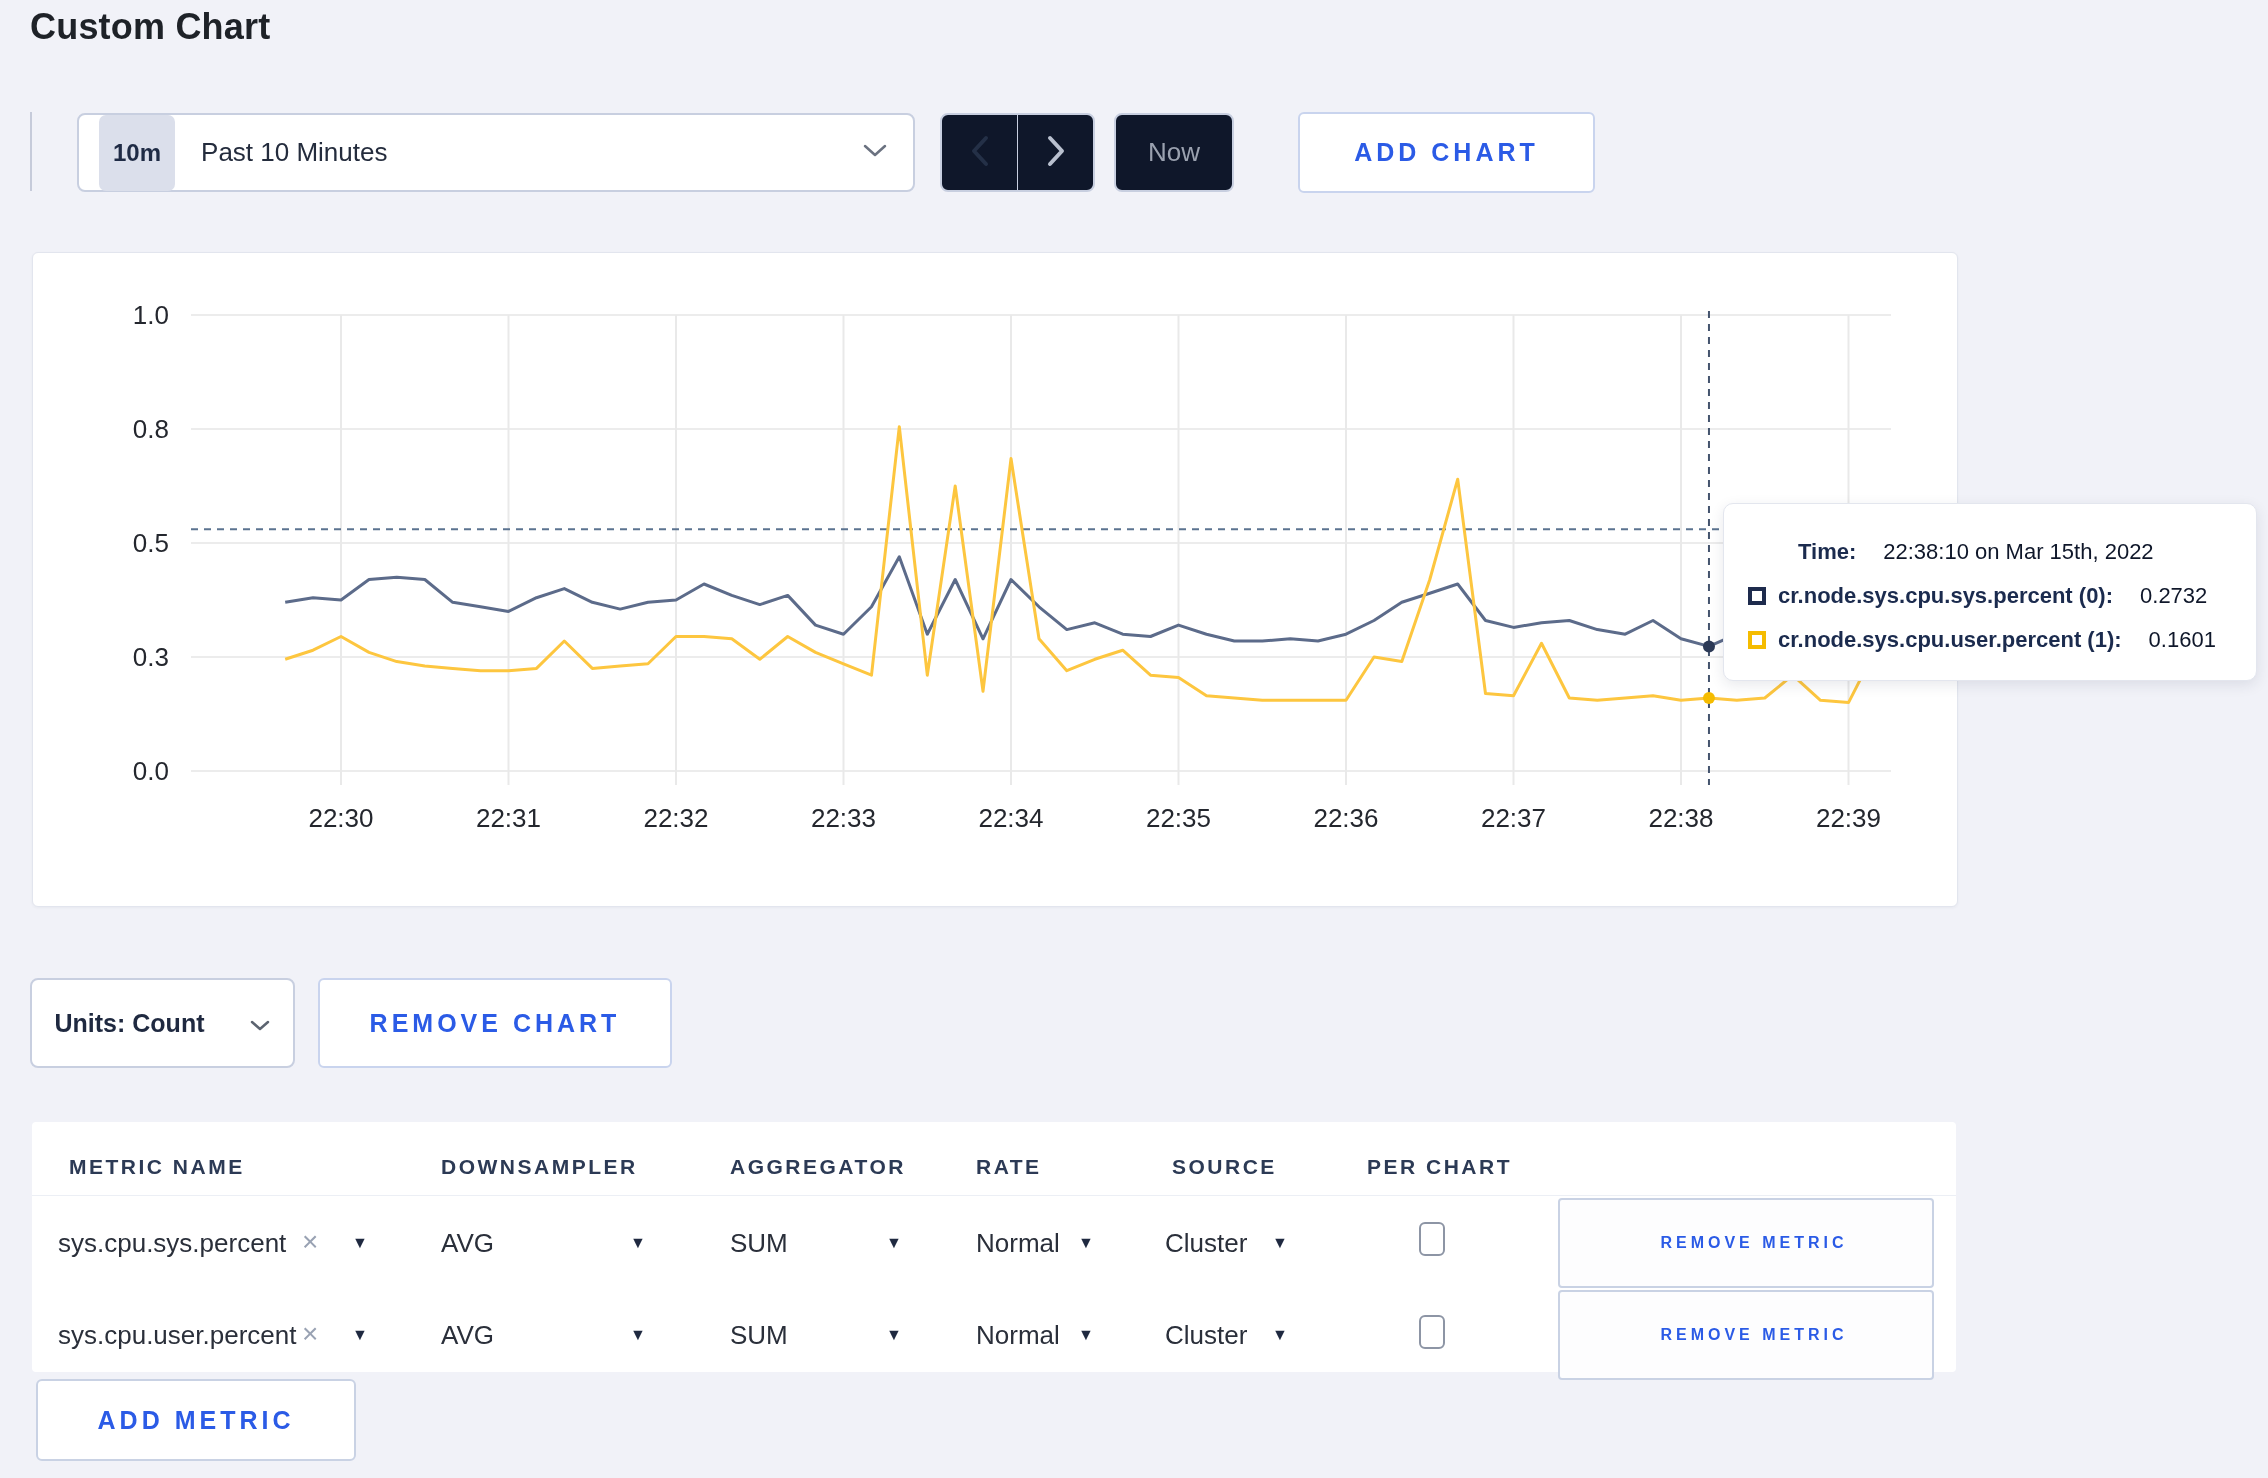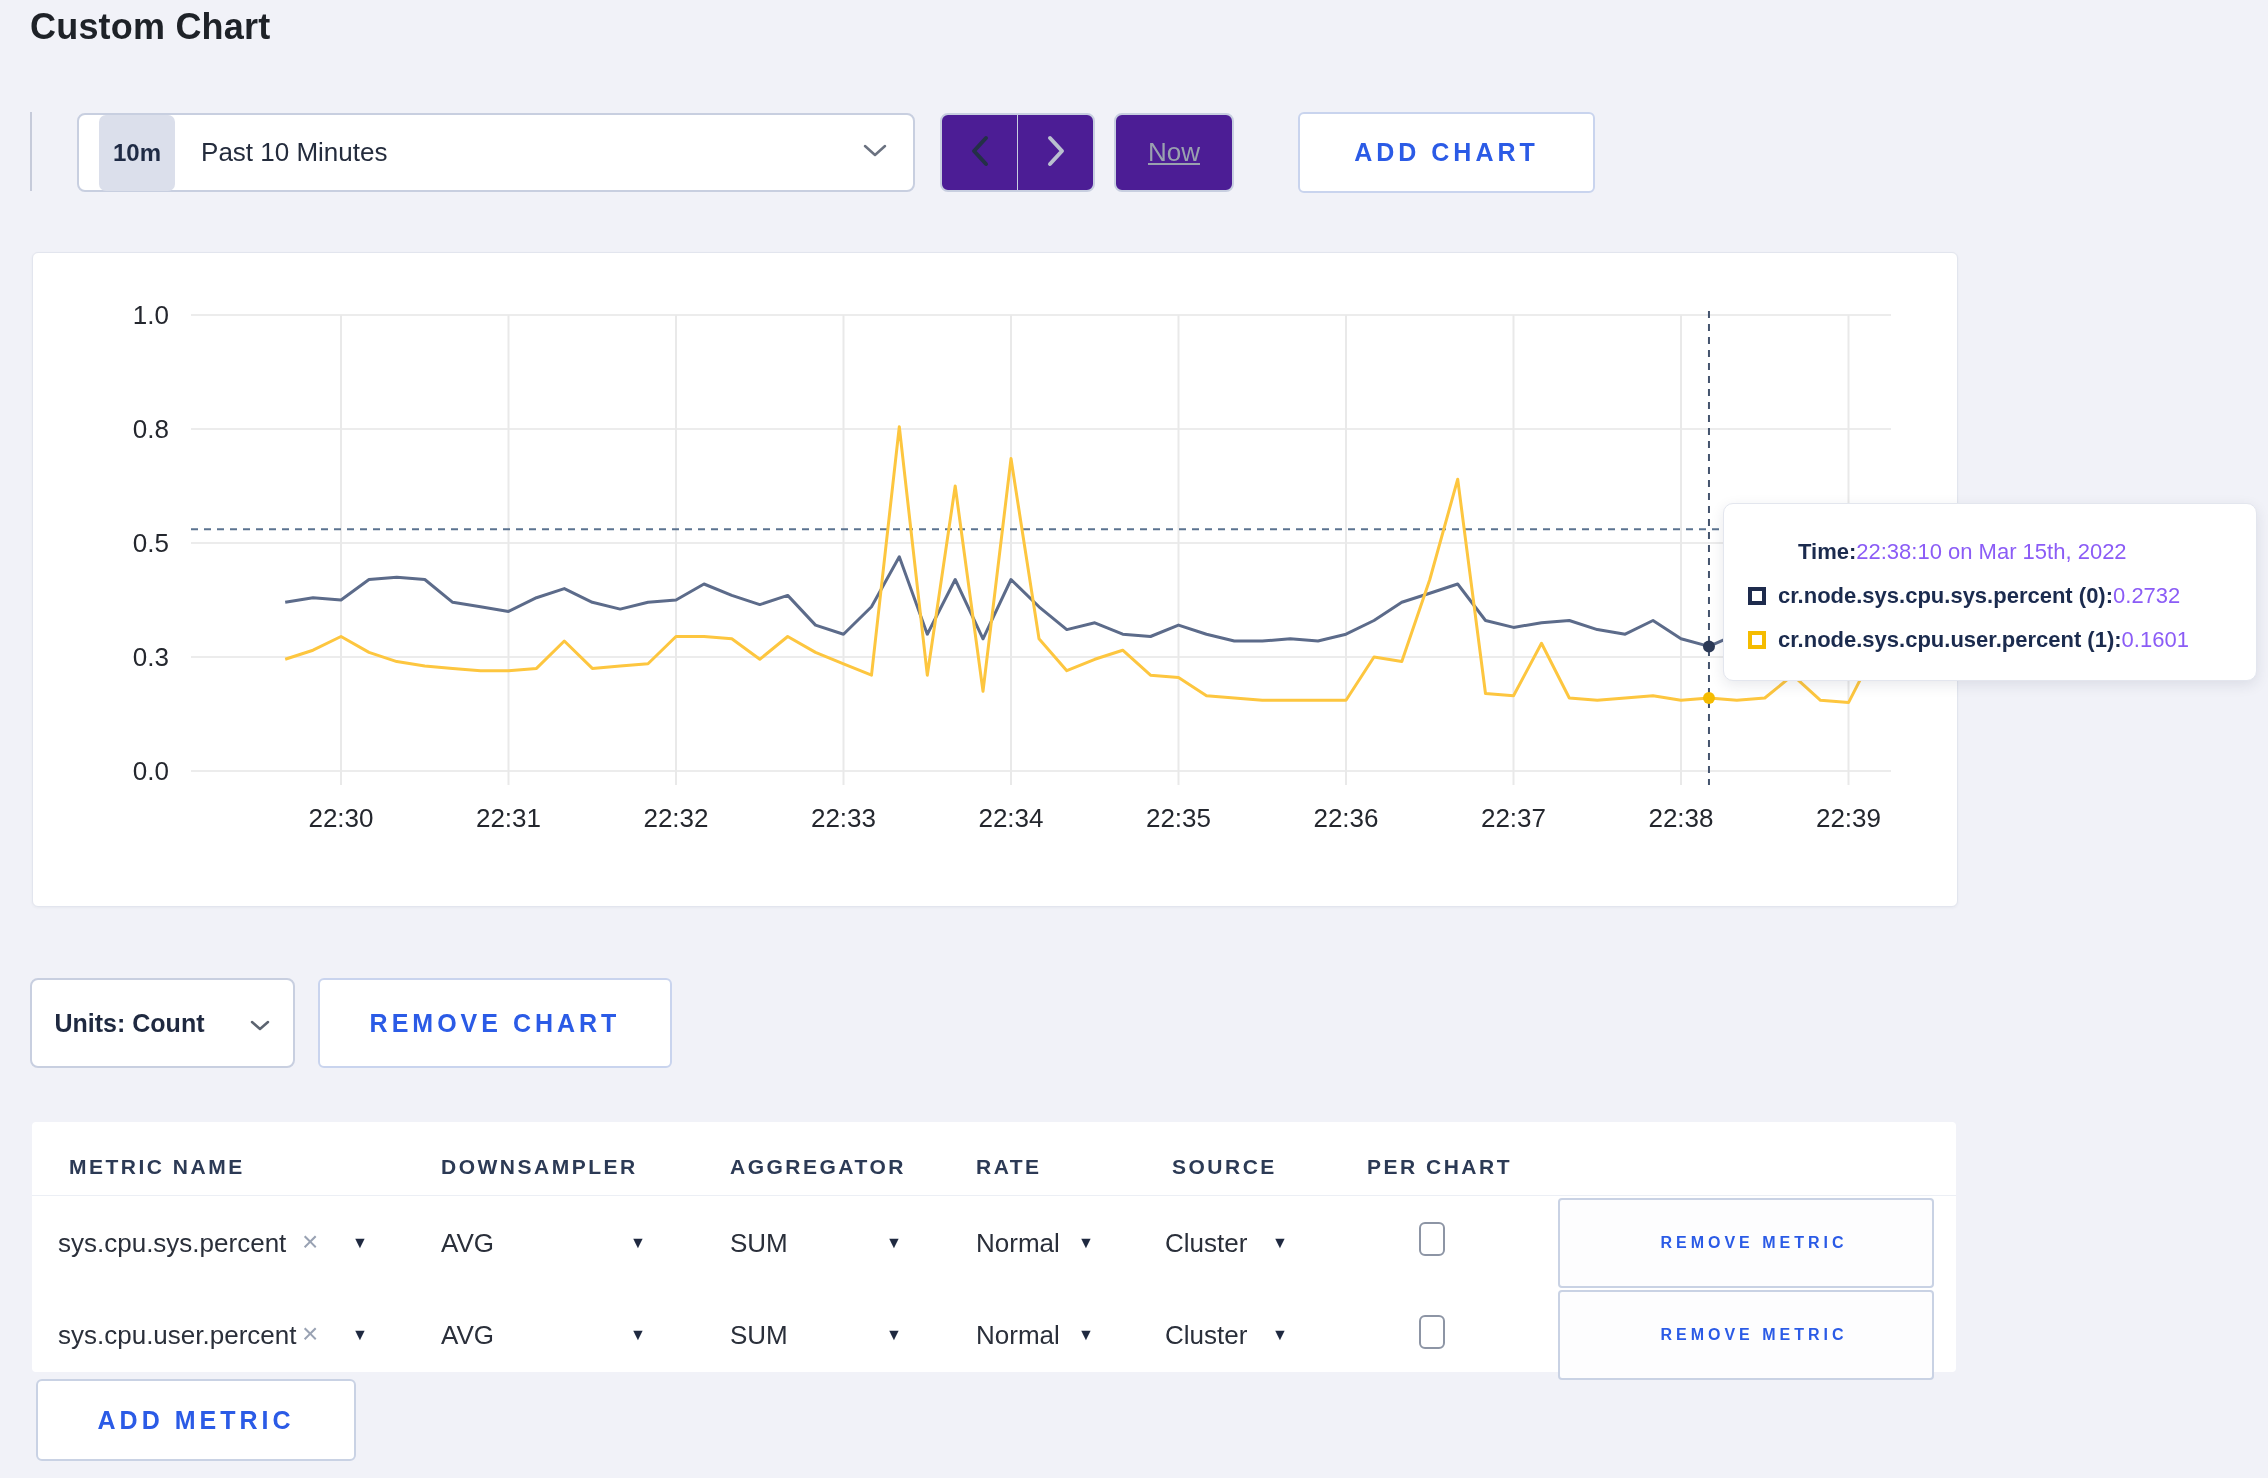--- a/index.html
+++ b/index.html
@@ -19,22 +19,22 @@
     border:2px solid #c8cfe0;border-radius:8px;display:flex;align-items:center;
     box-sizing:border-box;cursor:pointer;
   }
   #time-badge{
     margin-left:20px;background:#dbdfeb;border-radius:7px;padding:24px 14px;
     font-size:24px;font-weight:bold;color:#1f2b45;
   }
   #time-label{margin-left:26px;font-size:26px;color:#242c3d;}
   .chev-down{margin-left:auto;margin-right:26px;}
   .btn-cell{
-    background:#4c1d95;border:2px solid #c8cfe0;box-sizing:border-box;
-    display:flex;align-items:center;justify-content:center;cursor:pointer;text-decoration:underline;
+    background:#0f172a;border:2px solid #c8cfe0;box-sizing:border-box;
+    display:flex;align-items:center;justify-content:center;cursor:pointer;
   }
   #prev-btn{left:940px;top:113px;width:78px;height:79px;border-radius:8px 0 0 8px;border-right-width:1px;}
   #next-btn{left:1017px;top:113px;width:78px;height:79px;border-radius:0 8px 8px 0;border-left-width:1px;}
   #now-btn{left:1114px;top:113px;width:120px;height:79px;border-radius:8px;font-size:26px;color:#9aa1af;}
   .blue-btn{
     background:#fff;border:2px solid #c9d4ee;border-radius:6px;box-sizing:border-box;
     display:flex;align-items:center;justify-content:center;cursor:pointer;
     color:#2b5be6;font-weight:bold;letter-spacing:4px;
   }
   #add-chart-btn{left:1298px;top:112px;width:297px;height:81px;font-size:25px;}
@@ -46,21 +46,21 @@
   #chart-svg{position:absolute;left:0;top:0;}
   
   #chart-tooltip{
     left:1723px;top:503px;width:534px;height:178px;background:#fff;
     border:1px solid #e3e6ee;border-radius:10px;box-shadow:0 4px 14px rgba(30,40,70,.10);
     box-sizing:border-box;padding:26px 24px 0 24px;font-size:22px;color:#1e2b4d;
   }
   .tt-row{display:flex;align-items:center;height:44px;white-space:nowrap;}
   .tt-time{padding-left:50px;}
   .tt-label{font-weight:bold;color:#1b2b4e;}
-  .tt-value{margin-left:0;color:#8b5cf6;}
+  .tt-value{margin-left:27px;color:#0f172a;}
   .tt-swatch{width:18px;height:18px;box-sizing:border-box;border:4px solid #1e2b4d;margin-right:12px;flex:0 0 auto;background:#fff;}
   
   #units-btn{
     left:30px;top:978px;width:265px;height:90px;background:#fff;border:2px solid #c8cfe0;
     border-radius:8px;box-sizing:border-box;display:flex;align-items:center;justify-content:center;
     font-size:25px;font-weight:bold;color:#1f2940;cursor:pointer;gap:28px;
   }
   #units-btn .chev-down{margin:0 0 0 18px;}
   #remove-chart-btn{left:318px;top:978px;width:354px;height:90px;font-size:25px;}
   

